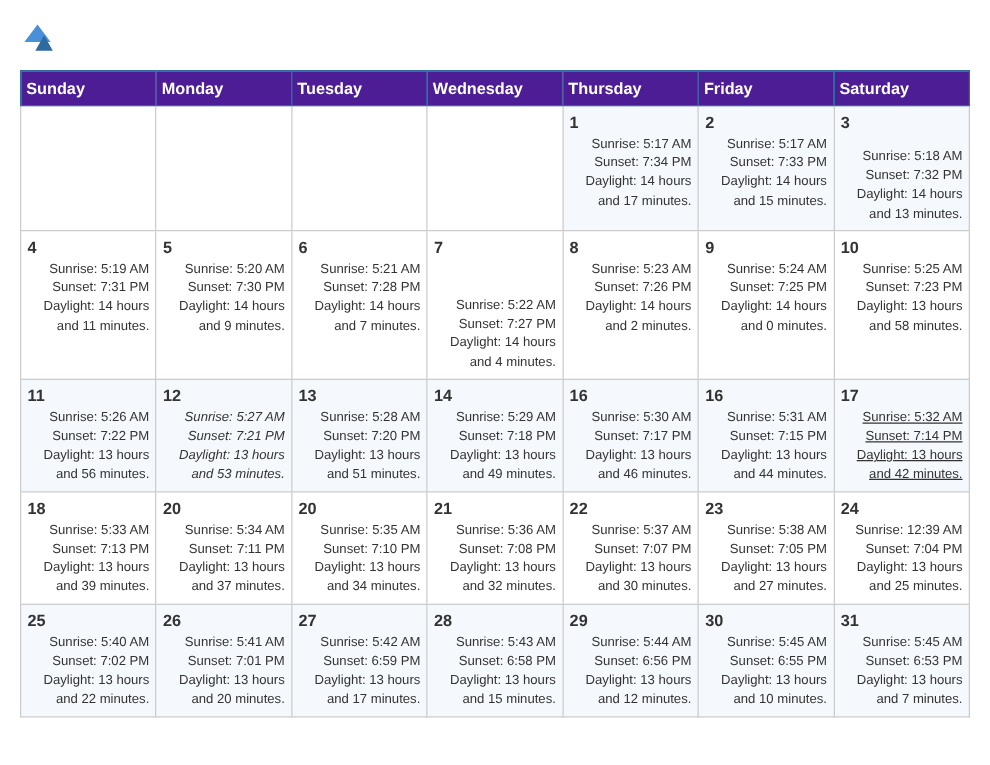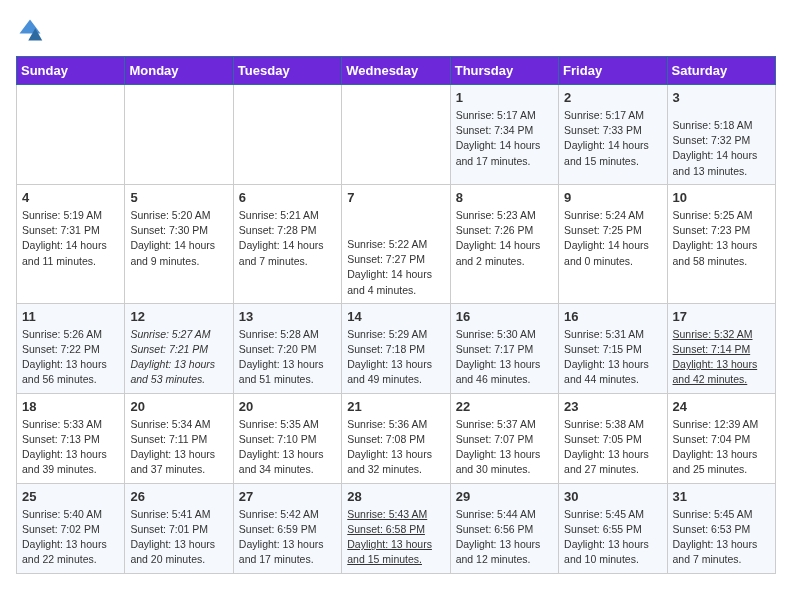--- a/index.html
+++ b/index.html
@@ -46,21 +46,21 @@
     .location {
       font-size: 16px;
       color: #555;
     }
     table {
       width: 100%;
       border-collapse: collapse;
       table-layout: fixed;
     }
     thead tr th {
-      background-color: #6d28d9;
+      background-color: #4c1d95;
       color: #fff;
       font-size: 13px;
       font-weight: bold;
       padding: 6px 4px;
       text-align: left;
       border: 1px solid #2d6aa0;
     }
     tbody tr td {
       border: 1px solid #ccc;
       vertical-align: top;
@@ -77,20 +77,21 @@
       font-size: 13px;
       font-weight: bold;
       color: #333;
       display: block;
       margin-bottom: 3px;
     }
     .day-info {
       font-size: 10.5px;
       color: #333;
       line-height: 1.45;
+      text-align: right;
     }
     td.empty {
       background: #fff !important;
     }
   </style>
 </head>
 <body>
 
 <div class="header">
   <div class="logo">
@@ -291,21 +292,21 @@
 Daylight: 13 hours and 20 minutes.</div>
         </td>
         <td>
           <span class="day-number">27</span>
           <div class="day-info" style="white-space: pre-line;">Sunrise: 5:42 AM
 Sunset: 6:59 PM
 Daylight: 13 hours and 17 minutes.</div>
         </td>
         <td>
           <span class="day-number">28</span>
-          <div class="day-info" style="white-space: pre-line; text-decoration: underline;">Sunrise: 5:43 AM
+          <div class="day-info" style="white-space: pre-line;">Sunrise: 5:43 AM
 Sunset: 6:58 PM
 Daylight: 13 hours and 15 minutes.</div>
         </td>
         <td>
           <span class="day-number">29</span>
           <div class="day-info" style="white-space: pre-line;">Sunrise: 5:44 AM
 Sunset: 6:56 PM
 Daylight: 13 hours and 12 minutes.</div>
         </td>
         <td>

